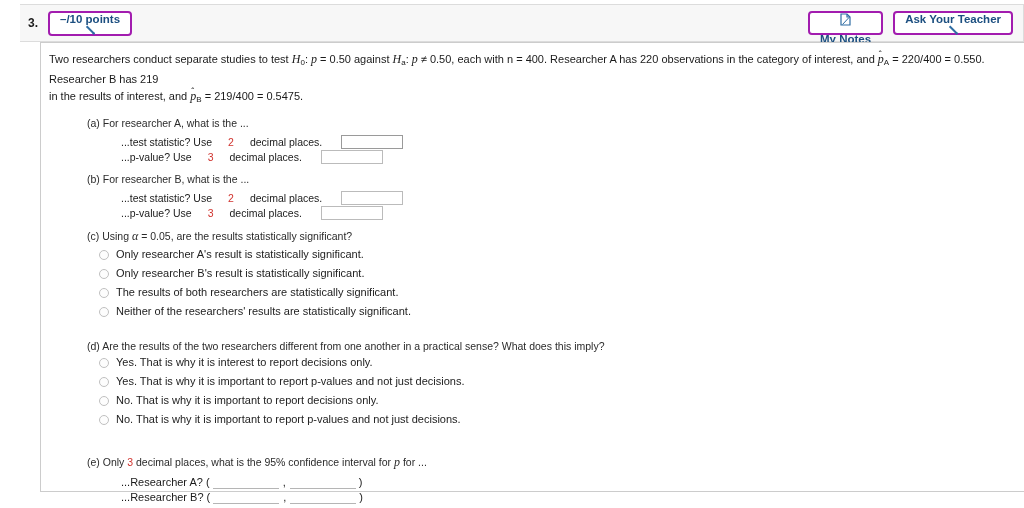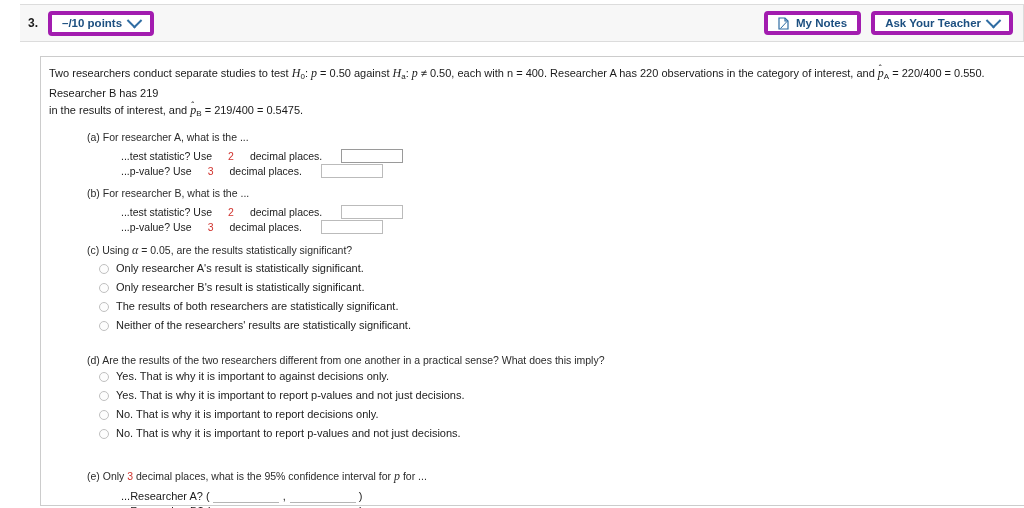--- a/index.html
+++ b/index.html
@@ -31,34 +31,35 @@
     align-items: center;
   }
   .qnum {
     font-weight: bold;
     font-size: 12px;
     color: #1a1a1a;
     margin-left: 8px;
     margin-right: 10px;
   }
   .btn-outline {
-    border: 4px solid #a21caf;
+    border: 2px solid #a21caf;
     border-radius: 4px;
     background: #ffffff;
     color: #1c4f80;
     font-family: "Liberation Sans", sans-serif;
     font-size: 11.5px;
     font-weight: bold;
     padding: 0 10px;
     height: 24px;
     display: inline-flex;
     align-items: center;
     gap: 7px;
     cursor: pointer;
     white-space: nowrap;
+    flex-direction: column;
   }
   .btn-points { height: 25px; }
   .header-right {
     margin-left: auto;
     display: flex;
     align-items: center;
     gap: 10px;
     margin-right: 10px;
     border-radius: 8px;
   }
@@ -69,21 +70,21 @@
     border-right: 2px solid #2f6da3;
     border-bottom: 2px solid #2f6da3;
     transform: rotate(45deg) translate(-2px, -2px);
   }
   .note-icon { display:inline-flex; align-items:center; }
 
   
   .panel {
     position: absolute;
     left: 40px;
-    top: 56px;
+    top: 42px;
     width: 984px;
     height: 450px;
     border: 1px solid #cccccc;
     border-right: none;
     box-sizing: border-box;
     background: #ffffff;
   }
   .panel-inner {
     padding: 8px 10px 0 8px;
   }
@@ -274,21 +275,21 @@
         <span class="opt-label">Neither of the researchers' results are statistically significant.</span>
       </label>
     </div>
 
     <div class="spacer-d"></div>
 
     <div class="part part-a-indent">(d) Are the results of the two researchers different from one another in a practical sense? What does this imply?</div>
     <div>
       <label class="opt tight">
         <span class="radio"></span>
-        <span class="opt-label">Yes. That is why it is important to against decisions only.</span>
+        <span class="opt-label">Yes. That is why it is interest to report decisions only.</span>
       </label>
       <label class="opt">
         <span class="radio"></span>
         <span class="opt-label">Yes. That is why it is important to report p-values and not just decisions.</span>
       </label>
       <label class="opt">
         <span class="radio"></span>
         <span class="opt-label">No. That is why it is important to report decisions only.</span>
       </label>
       <label class="opt">

